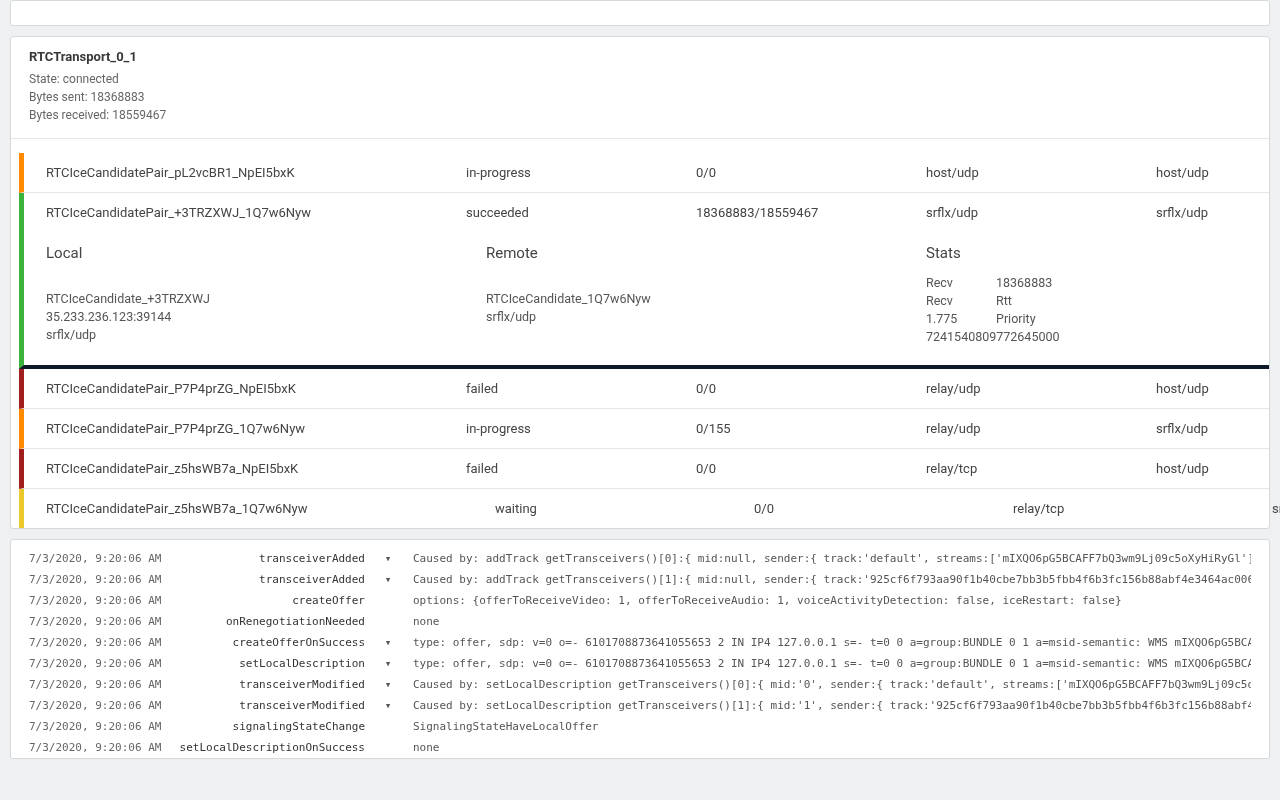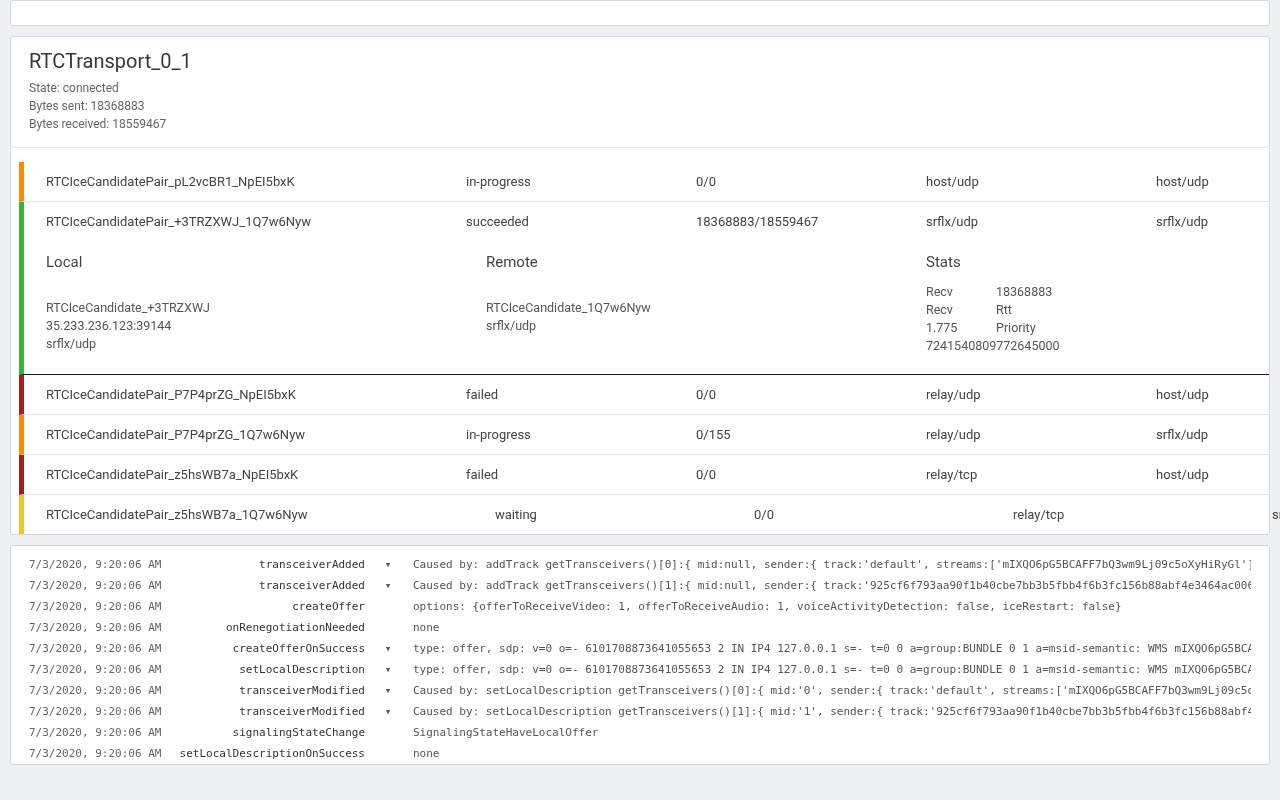--- a/index.html
+++ b/index.html
@@ -22,22 +22,22 @@
     background: #fff;
     border: 1px solid #d6d9db;
     border-radius: 3px;
     margin: 0 10px 10px 10px;
   }
   .transport-header {
     padding: 12px 18px 14px 18px;
     border-bottom: 1px solid #e4e6e8;
   }
   .transport-title {
-    font-size: 20px;
-    font-weight: 400;
+    font-size: 13px;
+    font-weight: 700;
     color: #383838;
     margin-bottom: 6px;
   }
   .transport-meta {
     font-size: 12px;
     color: #666;
     line-height: 1.5;
   }
   .pair-row {
     display: grid;
@@ -52,21 +52,21 @@
   }
   .pair-row.in-progress { border-left-color: #ff8a00; }
   .pair-row.succeeded   { border-left-color: #3bb33b; }
   .pair-row.failed      { border-left-color: #a01e1e; }
   .pair-row.waiting     { border-left-color: #e9c92b; gap: 29px; }
   .pair-expand {
     border-left: 5px solid #3bb33b;
     display: grid;
     grid-template-columns: 440px 440px 1fr;
     padding: 12px 0 18px 22px;
-    border-bottom: 1px solid #0f172a;
+    border-bottom: 4px solid #0f172a;
     margin-left: 8px;
   }
   .sub-title {
     font-size: 15px;
     color: #444;
     margin-bottom: 12px;
     font-weight: 400;
   }
   .sub-body {
     font-size: 12.5px;

